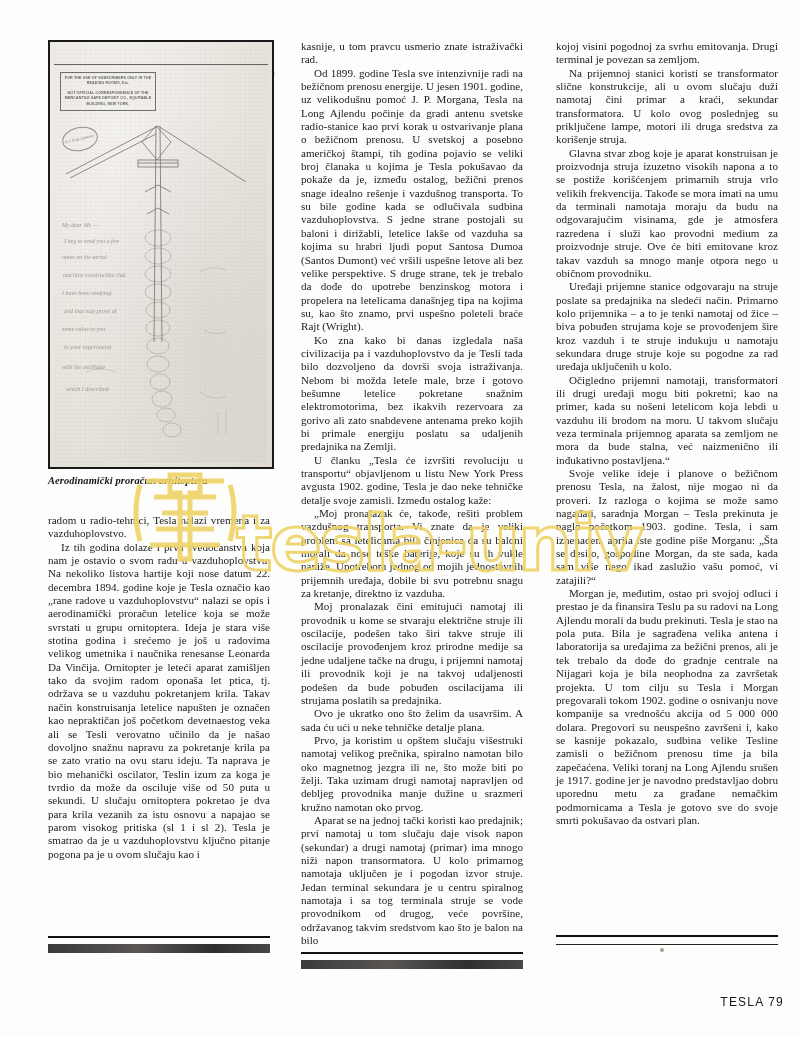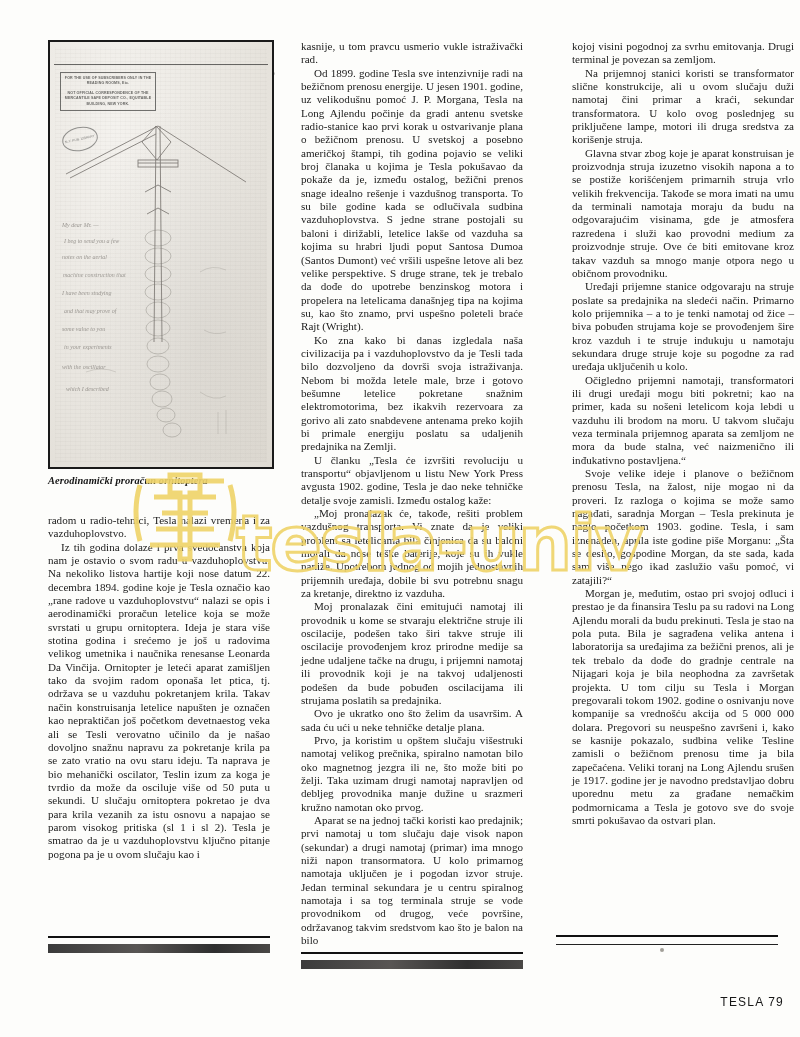--- a/index.html
+++ b/index.html
@@ -42,21 +42,21 @@
     top: 40px;
     width: 222px;
     font-size: 11.1px;
     line-height: 13.35px;
     text-align: justify;
     color: #1b1b1b;
     z-index: 2;
   }
   .col1 { left: 48px; }
   .col2 { left: 301px; }
-  .col3 { left: 572px; }
+  .col3 { left: 556px; }
   .col p {
     margin: 0;
     text-indent: 13px;
     hyphens: auto;
   }
   .col p.noind { text-indent: 0; }
   .col p b { font-weight: 400; }
 
   
   .figure {
@@ -266,21 +266,21 @@
     </svg>
     <div class="wm-text">tesla-univ</div>
   </div>
 
   <div class="col col1" style="top:514px;">
     <p class="noind">radom u radio-tehnici, Tesla nalazi vremena i za vazduhoplovstvo.</p>
     <p>Iz tih godina dolaze i prva svedočanstva koja nam je ostavio o svom radu u vazduhoplovstvu. Na nekoliko listova hartije koji nose datum 22. decembra 1894. godine koje je Tesla označio kao „rane radove u vazduhoplovstvu“ nalazi se opis i aerodinamički proračun letelice koja se može svrstati u grupu ornitoptera. Ideja je stara više stotina godina i srećemo je još u radovima velikog umetnika i naučnika renesanse Leonarda Da Vinčija. Ornitopter je leteći aparat zamišljen tako da svojim radom oponaša let ptica, tj. održava se u vazduhu pokretanjem krila. Takav način konstruisanja letelice napušten je označen kao nepraktičan još početkom devetnaestog veka ali se Tesli verovatno učinilo da je našao dovoljno snažnu napravu za pokretanje krila pa se zato vratio na ovu staru ideju. Ta naprava je bio mehanički oscilator, Teslin izum za koga je tvrdio da može da osciluje više od 50 puta u sekundi. U slučaju ornitoptera pokretao je dva para krila vezanih za istu osnovu a napajao se parom visokog pritiska (sl 1 i sl 2). Tesla je smatrao da je u vazduhoplovstvu ključno pitanje pogona pa je u ovom slučaju kao i</p>
   </div>
 
   <div class="col col2">
-    <p class="noind">kasnije, u tom pravcu usmerio vukle istraživački rad.</p>
+    <p class="noind">kasnije, u tom pravcu usmerio znate istraživački rad.</p>
     <p>Od 1899. godine Tesla sve intenzivnije radi na bežičnom prenosu energije. U jesen 1901. godine, uz velikodušnu pomoć J. P. Morgana, Tesla na Long Ajlendu počinje da gradi antenu svetske radio-stanice kao prvi korak u ostvarivanje plana o bežičnom prenosu. U svetskoj a posebno američkoj štampi, tih godina pojavio se veliki broj članaka u kojima je Tesla pokušavao da pokaže da je, između ostalog, bežični prenos snage idealno rešenje i vazdušnog transporta. To su bile godine kada se odlučivala sudbina vazduhoplovstva. S jedne strane postojali su baloni i dirižabli, letelice lakše od vazduha sa kojima su hrabri ljudi poput Santosa Dumoa (Santos Dumont) već vršili uspešne letove ali bez velike perspektive. S druge strane, tek je trebalo da dođe do upotrebe benzinskog motora i propelera na letelicama današnjeg tipa na kojima su, kao što znamo, prvi uspešno poleteli braće Rajt (Wright).</p>
     <p>Ko zna kako bi danas izgledala naša civilizacija pa i vazduhoplovstvo da je Tesli tada bilo dozvoljeno da dovrši svoja istraživanja. Nebom bi možda letele male, brze i gotovo bešumne letelice pokretane snažnim elektromotorima, bez ikakvih rezervoara za gorivo ali zato snabdevene antenama preko kojih bi primale energiju poslatu sa udaljenih predajnika na Zemlji.</p>
     <p>U članku „Tesla će izvršiti revoluciju u transportu“ objavljenom u listu <b>New York Press</b> avgusta 1902. godine, Tesla je dao neke tehničke detalje svoje zamisli. Između ostalog kaže:</p>
     <p>„Moj pronalazak će, takođe, rešiti problem vazdušnog transporta. Vi znate da je veliki problem sa letelicama bila činjenica da su baloni morali da nose teške baterije, koje su ih vukle naniže. Upotrebom jednog od mojih jednostavnih prijemnih uređaja, dobile bi svu potrebnu snagu za kretanje, direktno iz vazduha.</p>
     <p>Moj pronalazak čini emitujući namotaj ili provodnik u kome se stvaraju električne struje ili oscilacije, podešen tako širi takve struje ili oscilacije provođenjem kroz prirodne medije sa jedne udaljene tačke na drugu, i prijemni namotaj ili provodnik koji je na takvoj udaljenosti podešen da bude pobuđen oscilacijama ili strujama poslatih sa predajnika.</p>
     <p>Ovo je ukratko ono što želim da usavršim. A sada ću ući u neke tehničke detalje plana.</p>
     <p>Prvo, ja koristim u opštem slučaju višestruki namotaj velikog prečnika, spiralno namotan bilo oko magnetnog jezgra ili ne, što može biti po želji. Taka uzimam drugi namotaj napravljen od debljeg provodnika manje dužine u srazmeri kružno namotan oko prvog.</p>
     <p>Aparat se na jednoj tački koristi kao predajnik; prvi namotaj u tom slučaju daje visok napon (sekundar) a drugi namotaj (primar) ima mnogo niži napon transormatora. U kolo primarnog namotaja uključen je i pogodan izvor struje. Jedan terminal sekundara je u centru spiralnog namotaja i sa tog terminala struje se vode provodnikom od drugog, veće površine, održavanog takvim sredstvom kao što je balon na bilo</p>
   </div>
 

